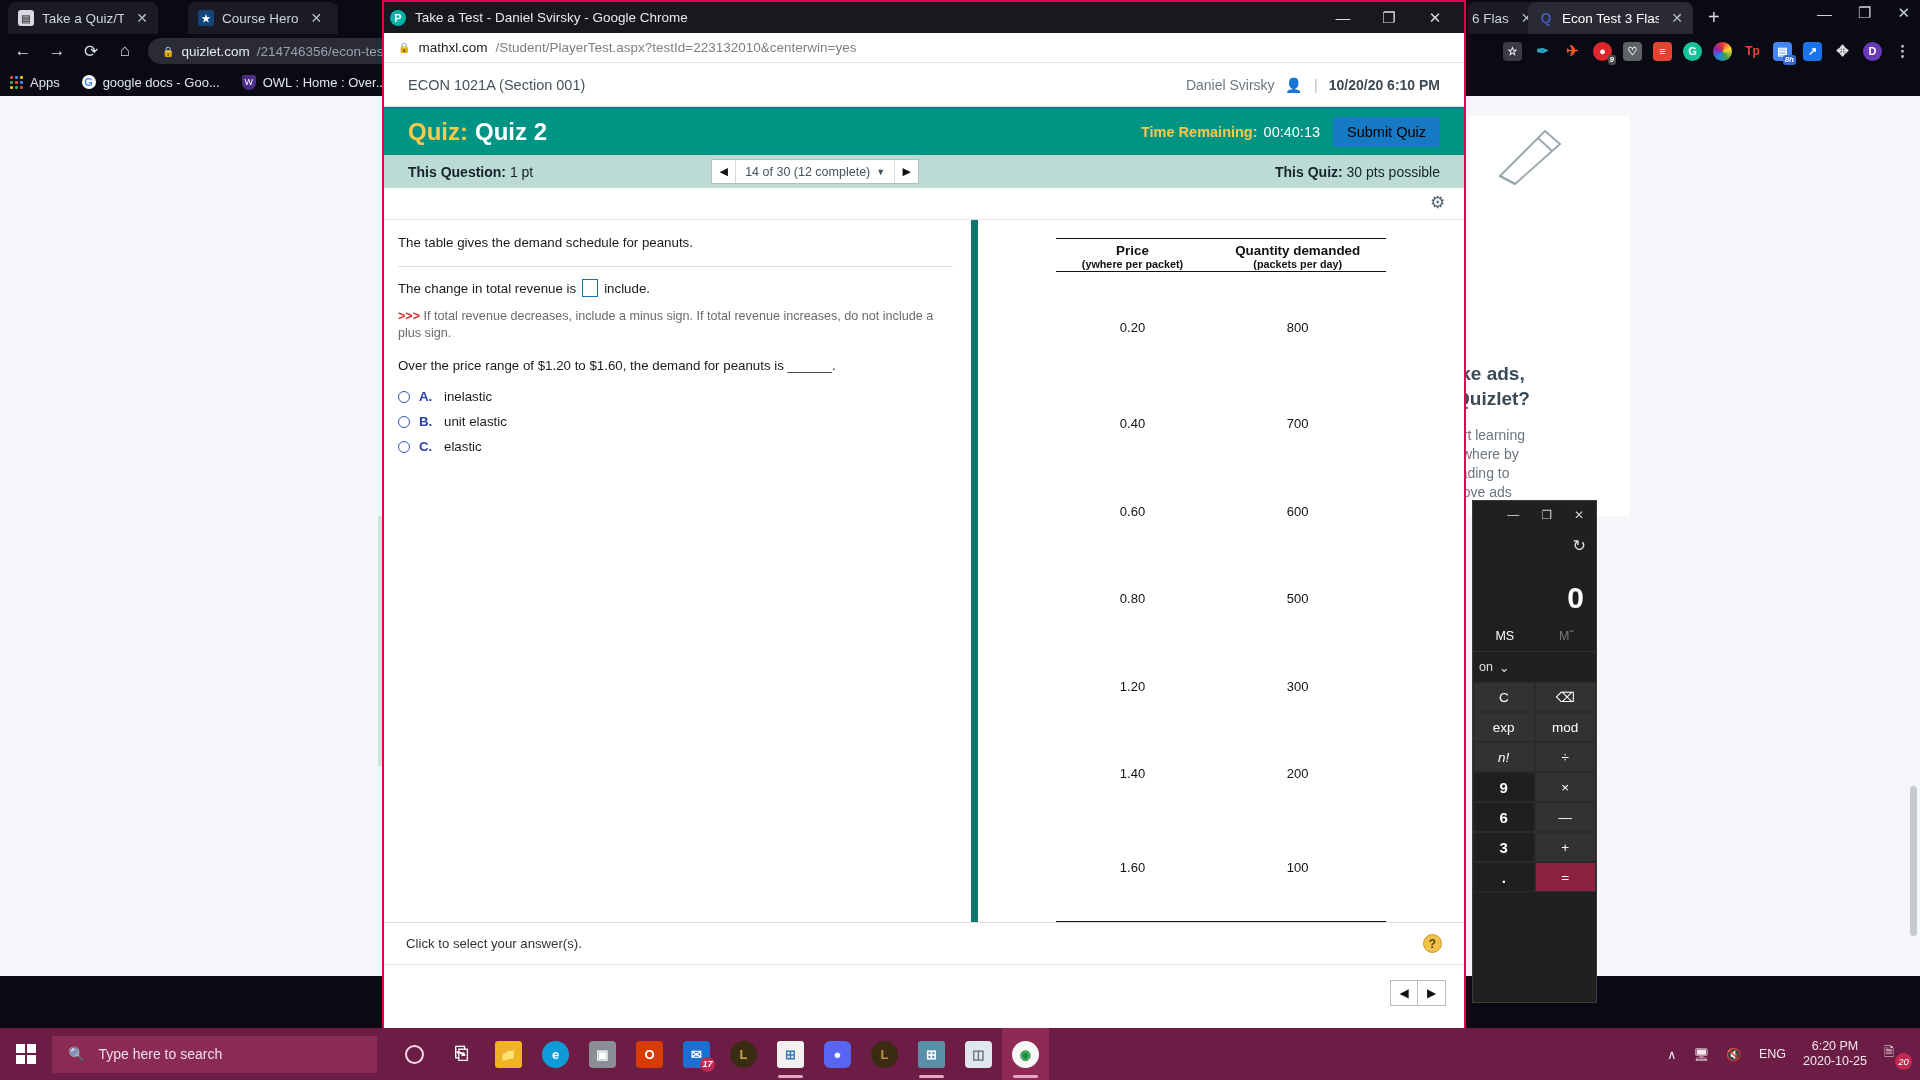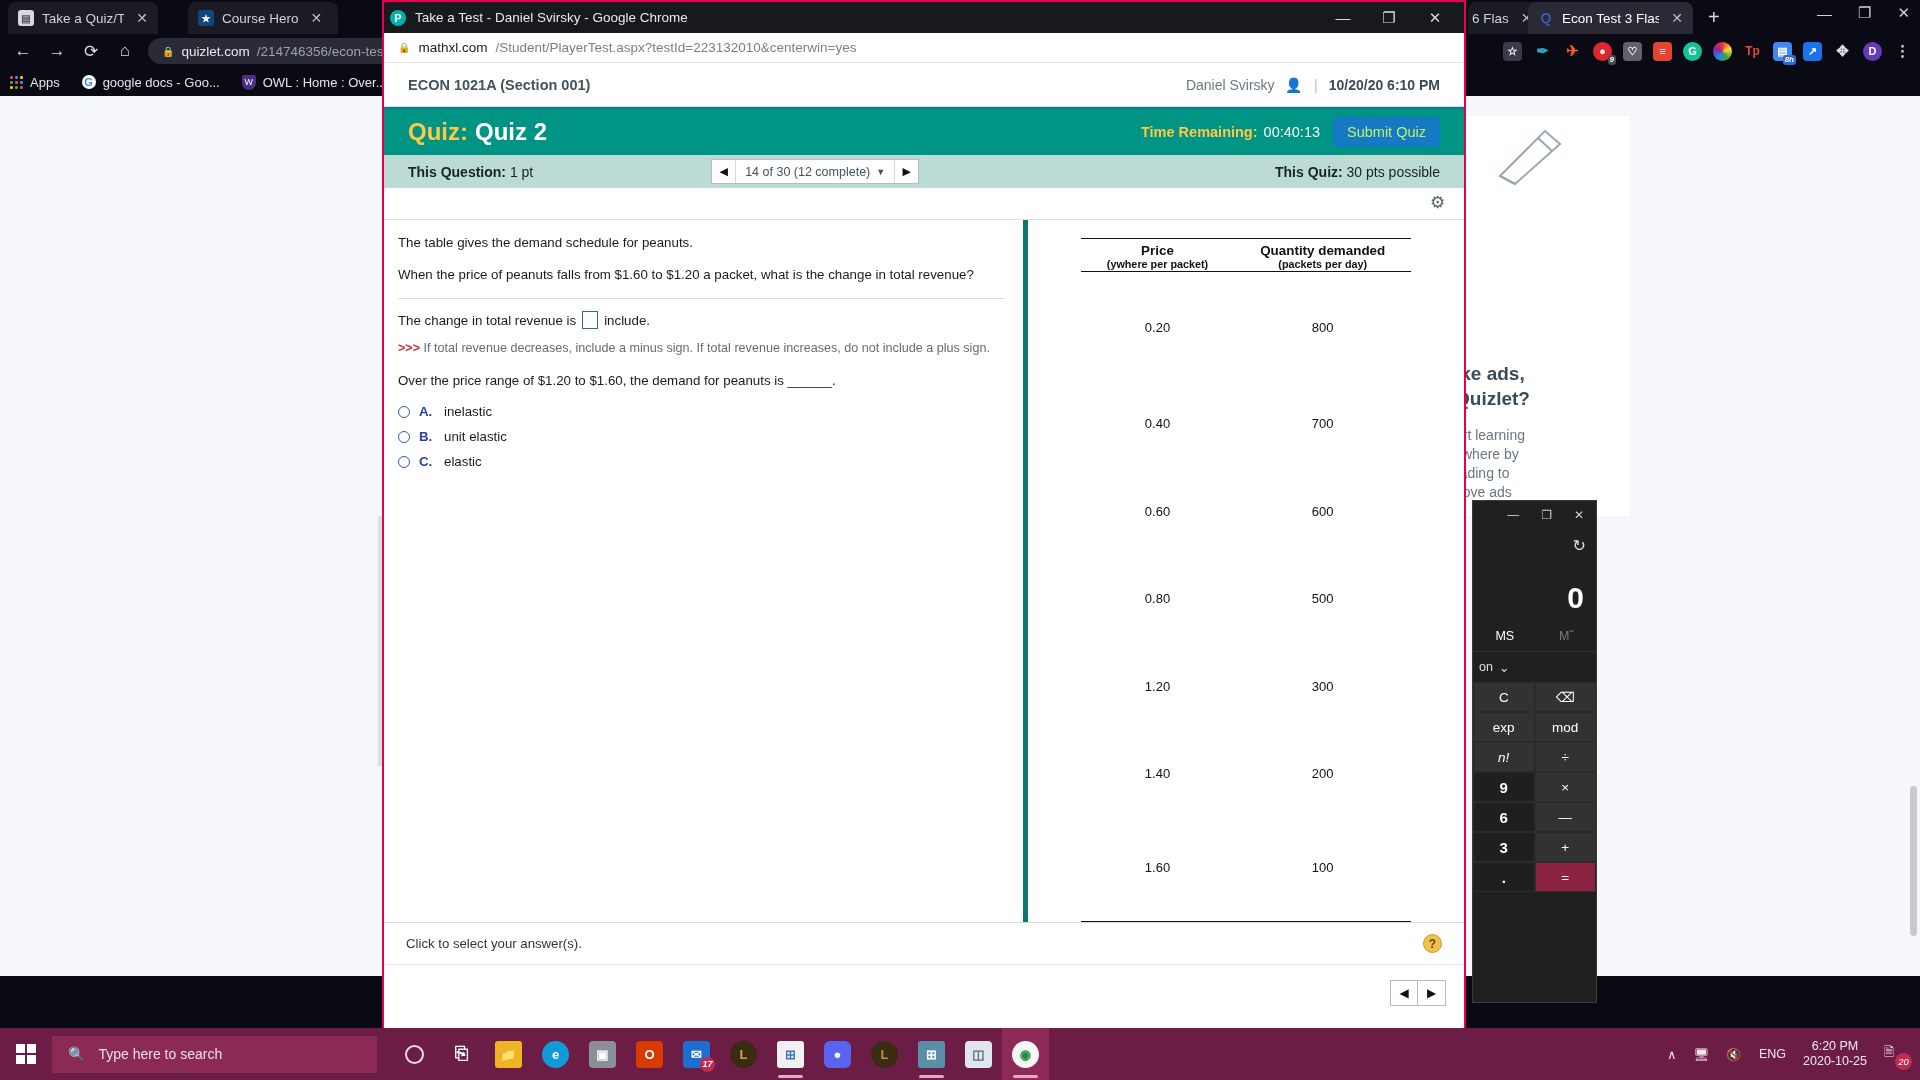--- a/index.html
+++ b/index.html
@@ -86,35 +86,35 @@
   .popup-wc span { width:46px; height:31px; display:flex; align-items:center;
                    justify-content:center; font-size:15px; color:#d8dbe2; }
   .popup-urlbar { height:30px; background:#fff; display:flex; align-items:center;
                   gap:8px; padding-left:14px; border-bottom:1px solid #e4e4e4;
                   font-size:13.5px; color:#202124; }
   .popup-urlbar .dim { color:#7b7f87; }
 
   
   .mx-head { height:44px; display:flex; align-items:center; padding:0 24px;
              border-bottom:1px solid #dcdcdc; }
-  .mx-course { font-size:14.5px; font-weight:bold; color:#44525c; }
+  .mx-course { font-size:14.5px; font-weight:normal; color:#44525c; }
   .mx-user { margin-left:auto; display:flex; align-items:center; gap:11px;
              font-size:14px; color:#6b7780; }
   .mx-user .sep { color:#b7bfc5; }
   .mx-date { font-weight:bold; color:#3d4a54; }
 
   
   .mx-teal { height:48px; background:#009484; display:flex; align-items:center;
              padding:0 24px; border-top:2px solid #0a7b93; }
   .mx-quizlabel { color:#ffc845; font-size:24px; font-weight:bold; }
   .mx-quizname { color:#fff; font-size:24px; font-weight:bold; margin-left:7px; }
   .mx-timerwrap { margin-left:auto; display:flex; align-items:center; gap:13px; }
   .mx-timer-l { color:#ffc845; font-weight:bold; font-size:14.5px; }
   .mx-timer-v { color:#fff; font-size:14.5px; }
-  .mx-submit { background:#1679c4; color:#bef264; border:none; font-size:14.5px;
+  .mx-submit { background:#1679c4; color:#000000; border:none; font-size:14.5px;
                padding:7px 14px; border-radius:2px; }
 
   
   .mx-info { height:33px; background:#bcdbd5; display:flex; align-items:center;
              padding:0 24px; font-size:14px; color:#17232b; }
   .mx-info b { font-weight:bold; }
   .mx-navgroup { margin-left:auto; margin-right:auto; display:flex; align-items:center;
                  border:1px solid #b6bcbf; background:#fff; height:25px; }
   .mx-navgroup .arw { width:23px; height:23px; display:flex; align-items:center;
                       justify-content:center; font-size:11px; color:#111; }
@@ -123,21 +123,21 @@
                       height:23px; display:flex; align-items:center; gap:6px; }
   .mx-right { margin-left:auto; }
 
   
   .mx-gearrow { height:32px; border-bottom:1px solid #e0e0e0; display:flex;
                 align-items:center; justify-content:flex-end; padding-right:17px; }
   .gear { width:17px; height:17px; color:#55626b; font-size:17px; line-height:16px; }
 
   
   .mx-body { display:flex; height:702px; }
-  .q-left { width:644px; padding:14px 18px 0 14px; border-right:5px solid #0f766e; }
+  .q-left { width:594px; padding:14px 18px 0 14px; border-right:7px solid #0f766e; }
   .q-right { flex:1; padding-top:18px; display:flex; justify-content:center; }
   .q-stem { font-size:13.3px; color:#1b1b1b; line-height:18px; }
   .q-stem p { margin-bottom:14px; }
   .q-rule { border:0; border-top:1px solid #dcdcdc; margin:6px 0 12px 0; }
   .q-ansline { font-size:13.3px; color:#1b1b1b; display:flex; align-items:center; gap:6px; }
   .q-inputbox { width:16px; height:18px; border:1.6px solid #1e6fa8; background:#fff; display:inline-block; }
   .q-hint { margin-top:11px; font-size:12.6px; color:#6b6b6b; line-height:17px; }
   .q-hint .arrows { color:#d62b2b; font-weight:bold; }
   .q-sub { margin-top:16px; font-size:13.3px; color:#1b1b1b; }
   .choices { margin-top:16px; }
@@ -385,21 +385,20 @@
     </div>
 
     <div class="mx-gearrow">
       <span class="gear">⚙</span>
     </div>
 
     <div class="mx-body">
       <div class="q-left">
         <div class="q-stem">
           <p>The table gives the demand schedule for peanuts.</p>
-          <p>When the price of peanuts falls from $1.60 to $1.20 a packet, what is the change in total revenue?</p>
         </div>
         <hr class="q-rule">
         <div class="q-ansline">
           <span>The change in total revenue is</span>
           <span class="q-inputbox"></span>
           <span>include.</span>
         </div>
         <div class="q-hint">
           <span class="arrows">&gt;&gt;&gt;</span>
           <span>If total revenue decreases, include a minus sign. If total revenue increases, do not include a plus sign.</span>

